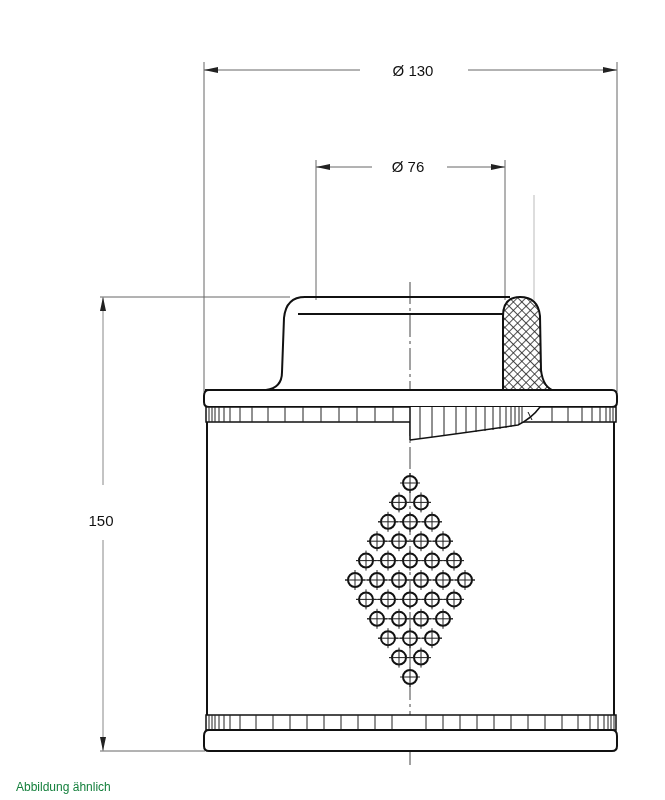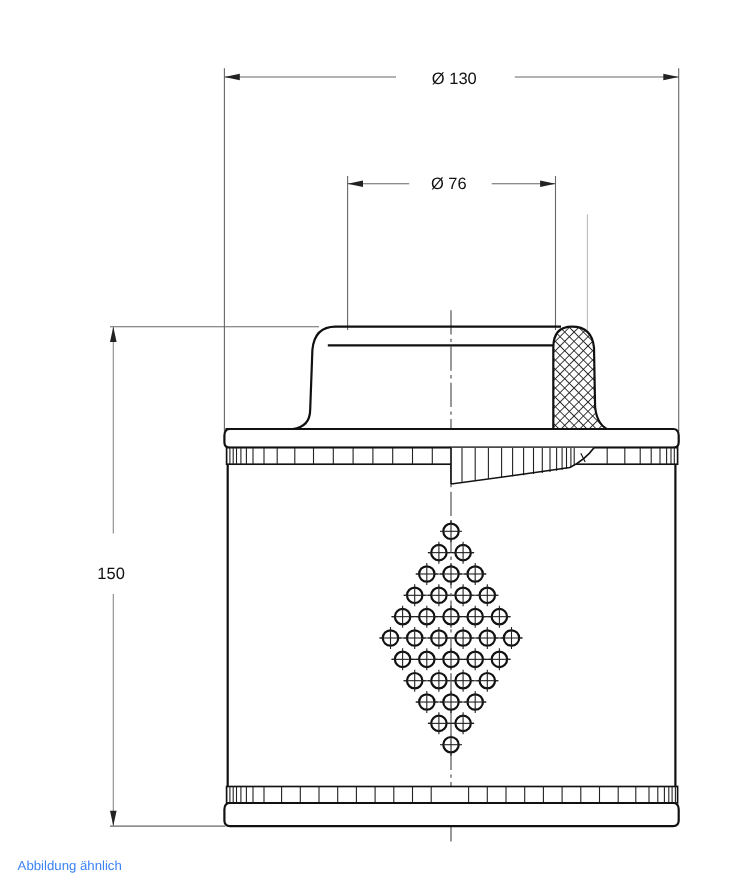--- a/index.html
+++ b/index.html
@@ -1,19 +1,19 @@
 <!DOCTYPE html>
 <html><head>
 <meta charset="utf-8">
 <style>
   html, body { margin:0; padding:0; background:#ffffff; }
   body { width:665px; height:800px; position:relative; overflow:hidden; font-family:"Liberation Sans", sans-serif; }
   #drawing { position:absolute; left:0; top:0; }
   .dimtext { font-family:"Liberation Sans", sans-serif; font-size:15px; fill:#111; }
-  .caption { position:absolute; left:16px; top:780px; font-size:12px; color:#3b82f6; font-family:"Liberation Sans", sans-serif; }
+  .caption { position:absolute; left:16px; top:780px; font-size:12px; color:#15803d; font-family:"Liberation Sans", sans-serif; }
 </style>
 </head>
 <body>
 
 <svg id="drawing" width="665" height="800" viewBox="0 0 665 800" xmlns="http://www.w3.org/2000/svg">
   <defs>
     <pattern id="crosshatch" width="6" height="6" patternUnits="userSpaceOnUse" patternTransform="rotate(45)">
       <rect width="6" height="6" fill="#fff"></rect>
       <line x1="0" y1="0" x2="0" y2="6" stroke="#222" stroke-width="1.6"></line>
       <line x1="0" y1="0" x2="6" y2="0" stroke="#222" stroke-width="1.6"></line>

